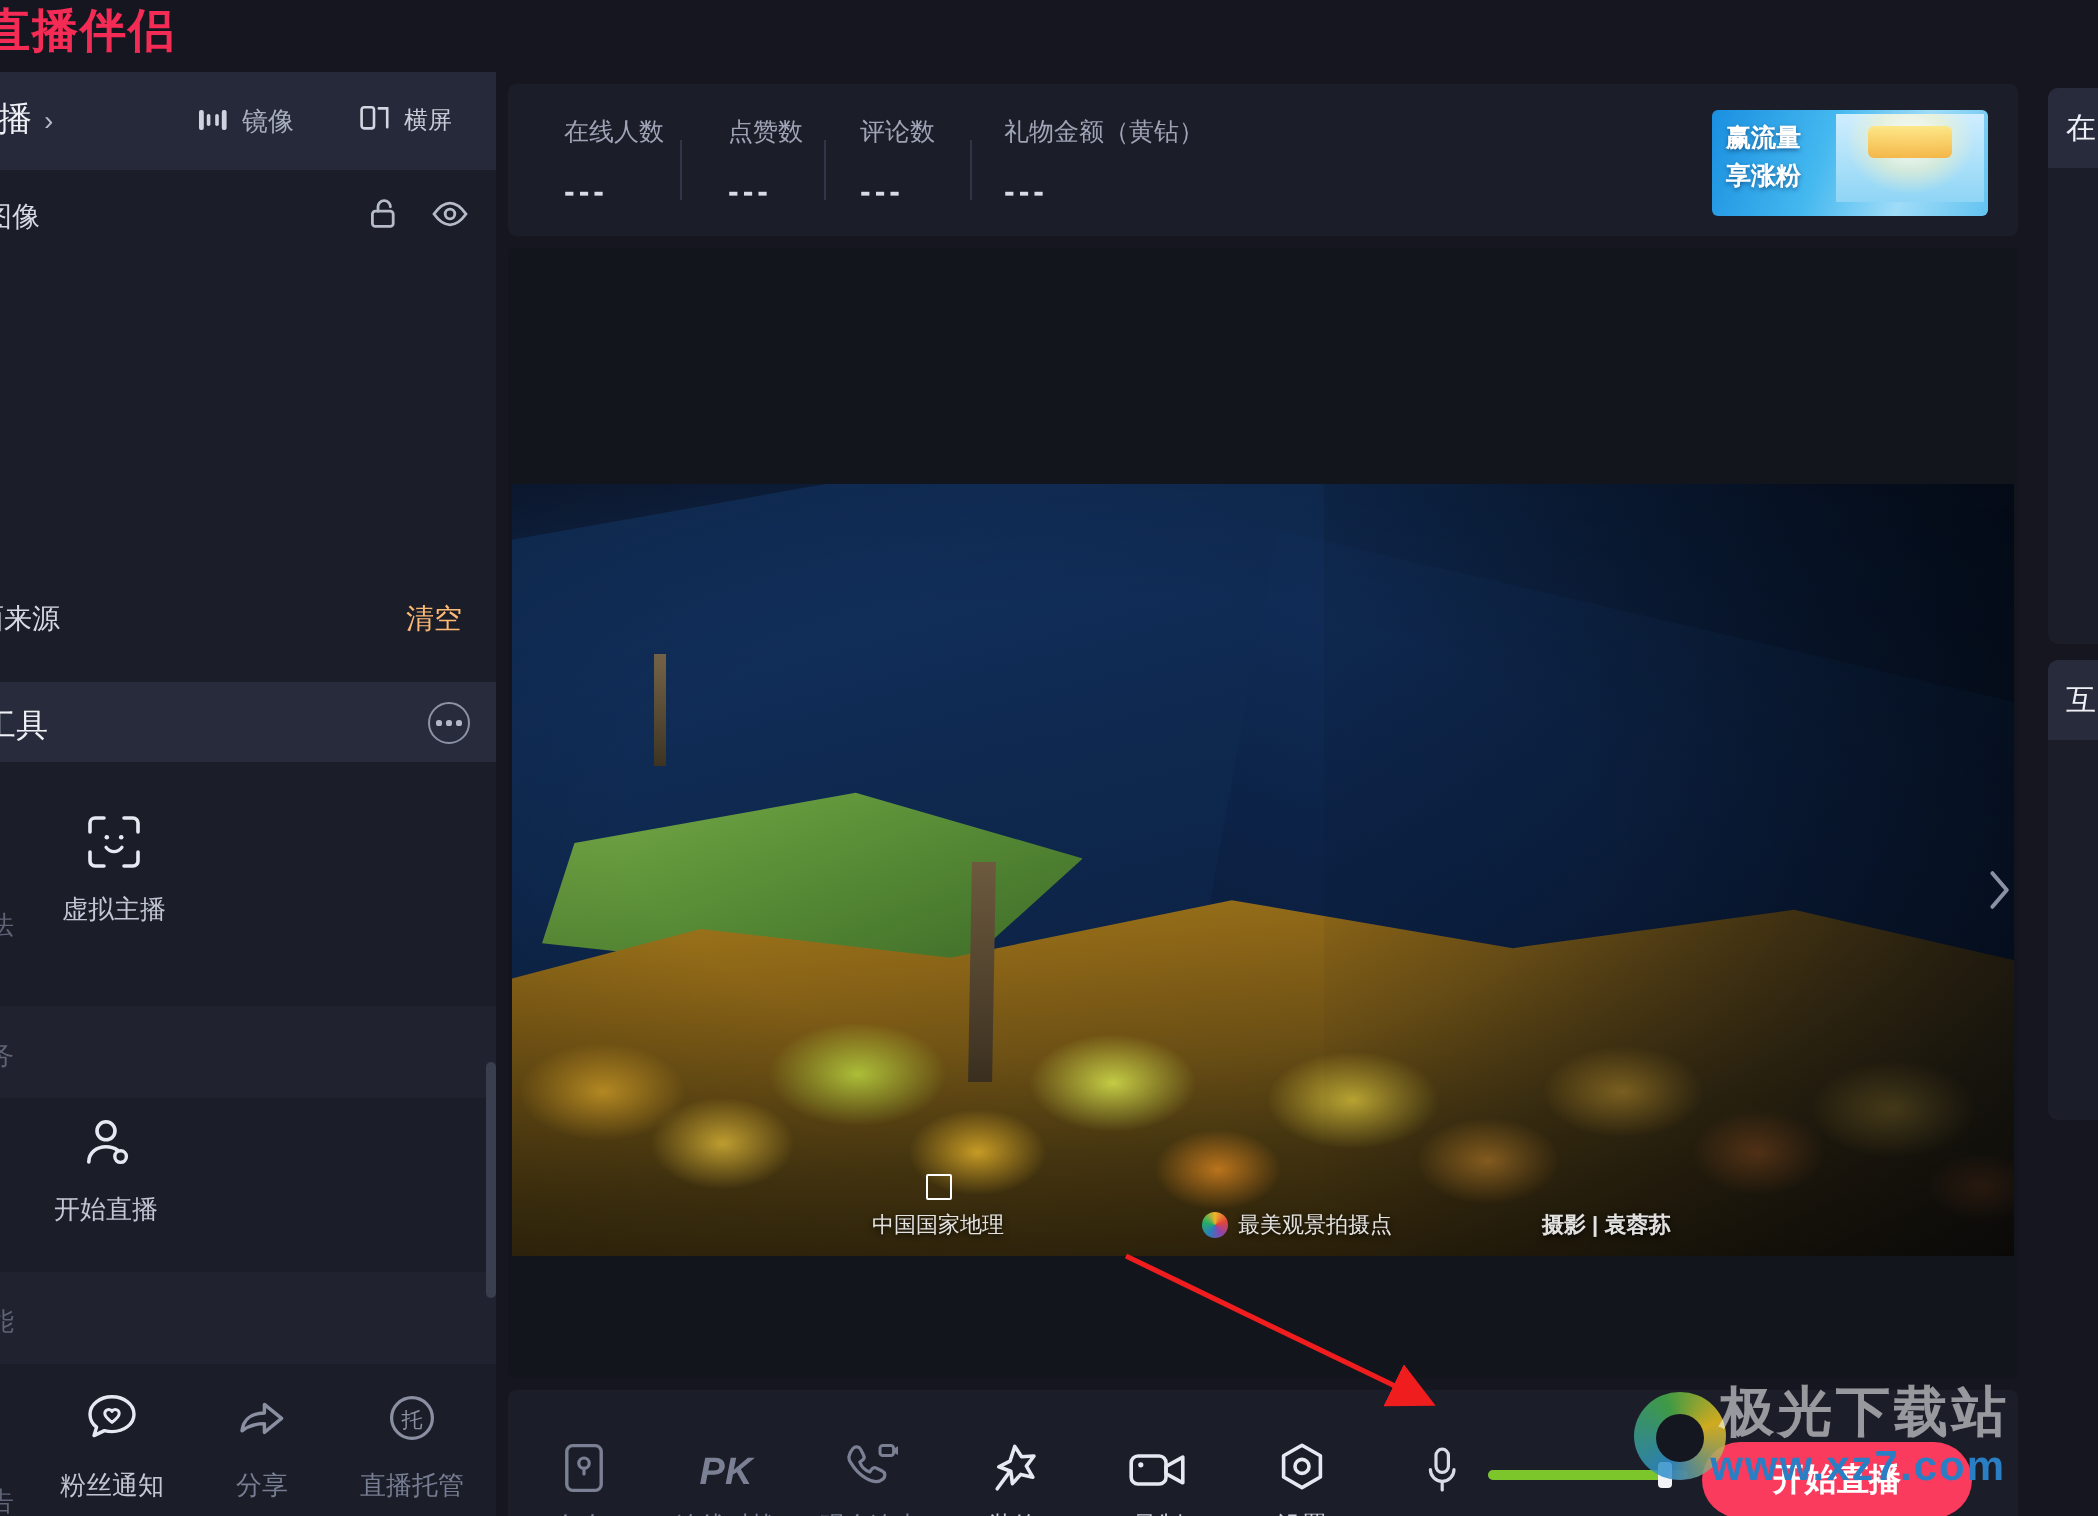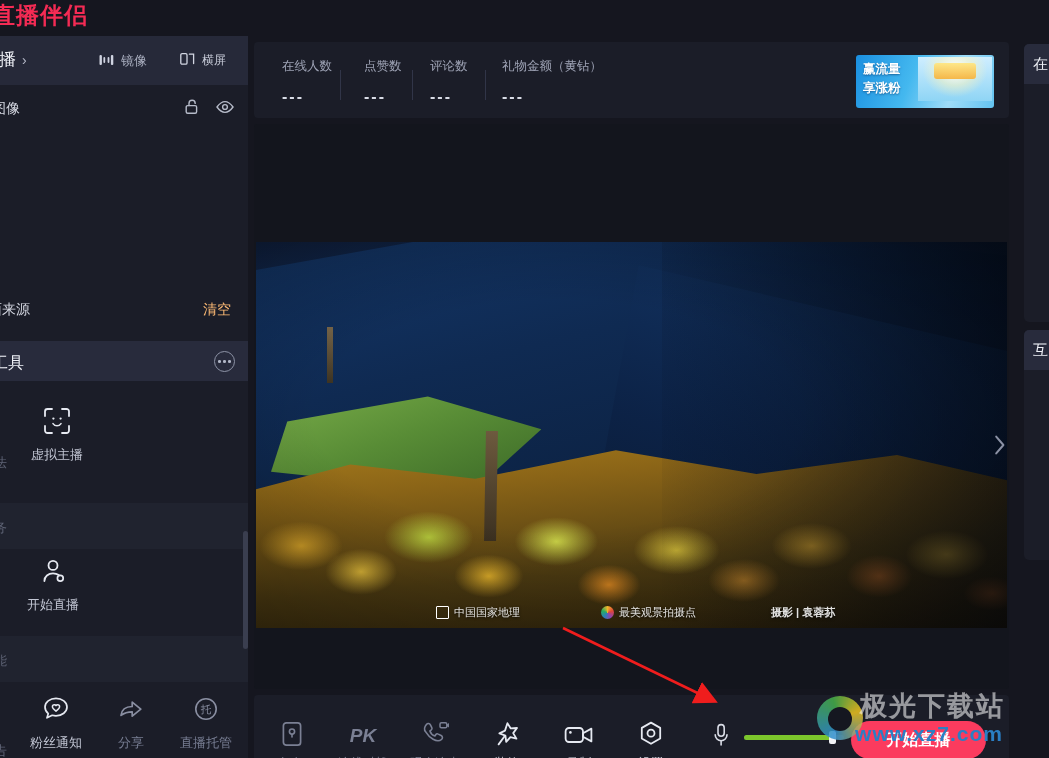--- a/index.html
+++ b/index.html
@@ -233,21 +233,21 @@
   }
   .vignette {
     position: absolute; inset: 0;
     background: radial-gradient(ellipse at 40% 45%, rgba(0,0,0,0) 38%, rgba(0,0,0,.45) 100%);
   }
   .wm {
     position: absolute; bottom: 8px; font-size: 11px; color: rgba(255,255,255,.88);
     white-space: nowrap; text-shadow: 0 1px 3px rgba(0,0,0,.9);
     display: flex; align-items: center; gap: 5px;
   }
-  .wm-a { left: 180px; }
+  .wm-a { left: 180px; flex-direction: column; }
   .wm-b { left: 345px; justify-content: center; }
   .wm-c { left: 515px; font-weight: bold; }
   .wm-box {
     width: 13px; height: 13px; border: 1.6px solid #fff; border-radius: 1px;
     display: inline-block;
   }
   .wm-dot {
     width: 13px; height: 13px; border-radius: 50%;
     background: conic-gradient(#f0b429,#e0453a,#8e44ad,#2980b9,#27ae60,#f0b429);
     display: inline-block;

